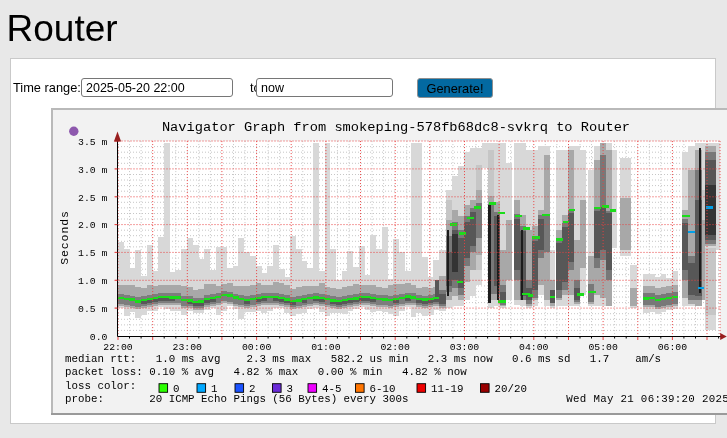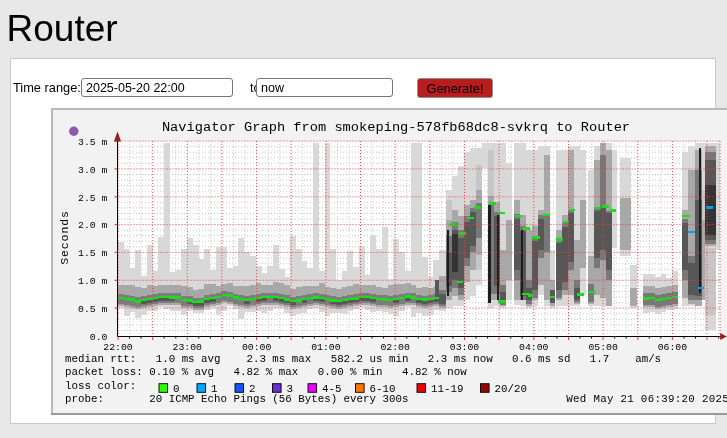--- a/index.html
+++ b/index.html
@@ -5,21 +5,21 @@
   html,body { margin:0; padding:0; }
   body { width:727px; height:438px; background:#e8e8e8;
          font-family:"Liberation Sans",sans-serif; position:relative; overflow:hidden; }
   .h1 { position:absolute; left:6.5px; top:8.4px; font-size:37px; color:#000; letter-spacing:0; }
   .panel { position:absolute; left:10px; top:58px; width:704px; height:364px;
            background:#fff; border:1px solid #c9c9c9; }
   .lbl { position:absolute; font-size:12.8px; color:#000; }
   .inp { position:absolute; box-sizing:border-box; height:19px; background:#fff;
          border:1.4px solid #767676; border-radius:3px; font-size:12.5px;
          padding:2px 0 0 4px; color:#000; }
-  .btn { position:absolute; box-sizing:border-box; height:20px; background:#b91c1c;
+  .btn { position:absolute; box-sizing:border-box; height:20px; background:#0369a1;
          border:1px solid #8f8f8f; border-radius:3px; font-size:12.8px;
          text-align:center; padding-top:2px; color:#000; }
   .graph { position:absolute; left:14px; top:108px; width:601px; height:307px;padding-left:37px; }
 </style>
 </head>
 <body>
   <div class="h1">Router</div>
   <div class="panel"></div>
   <div class="lbl" style="left:13px; top:80px;">Time range:</div>
   <div class="inp" style="left:81px; top:78px; width:152px;">2025-05-20 22:00</div>

